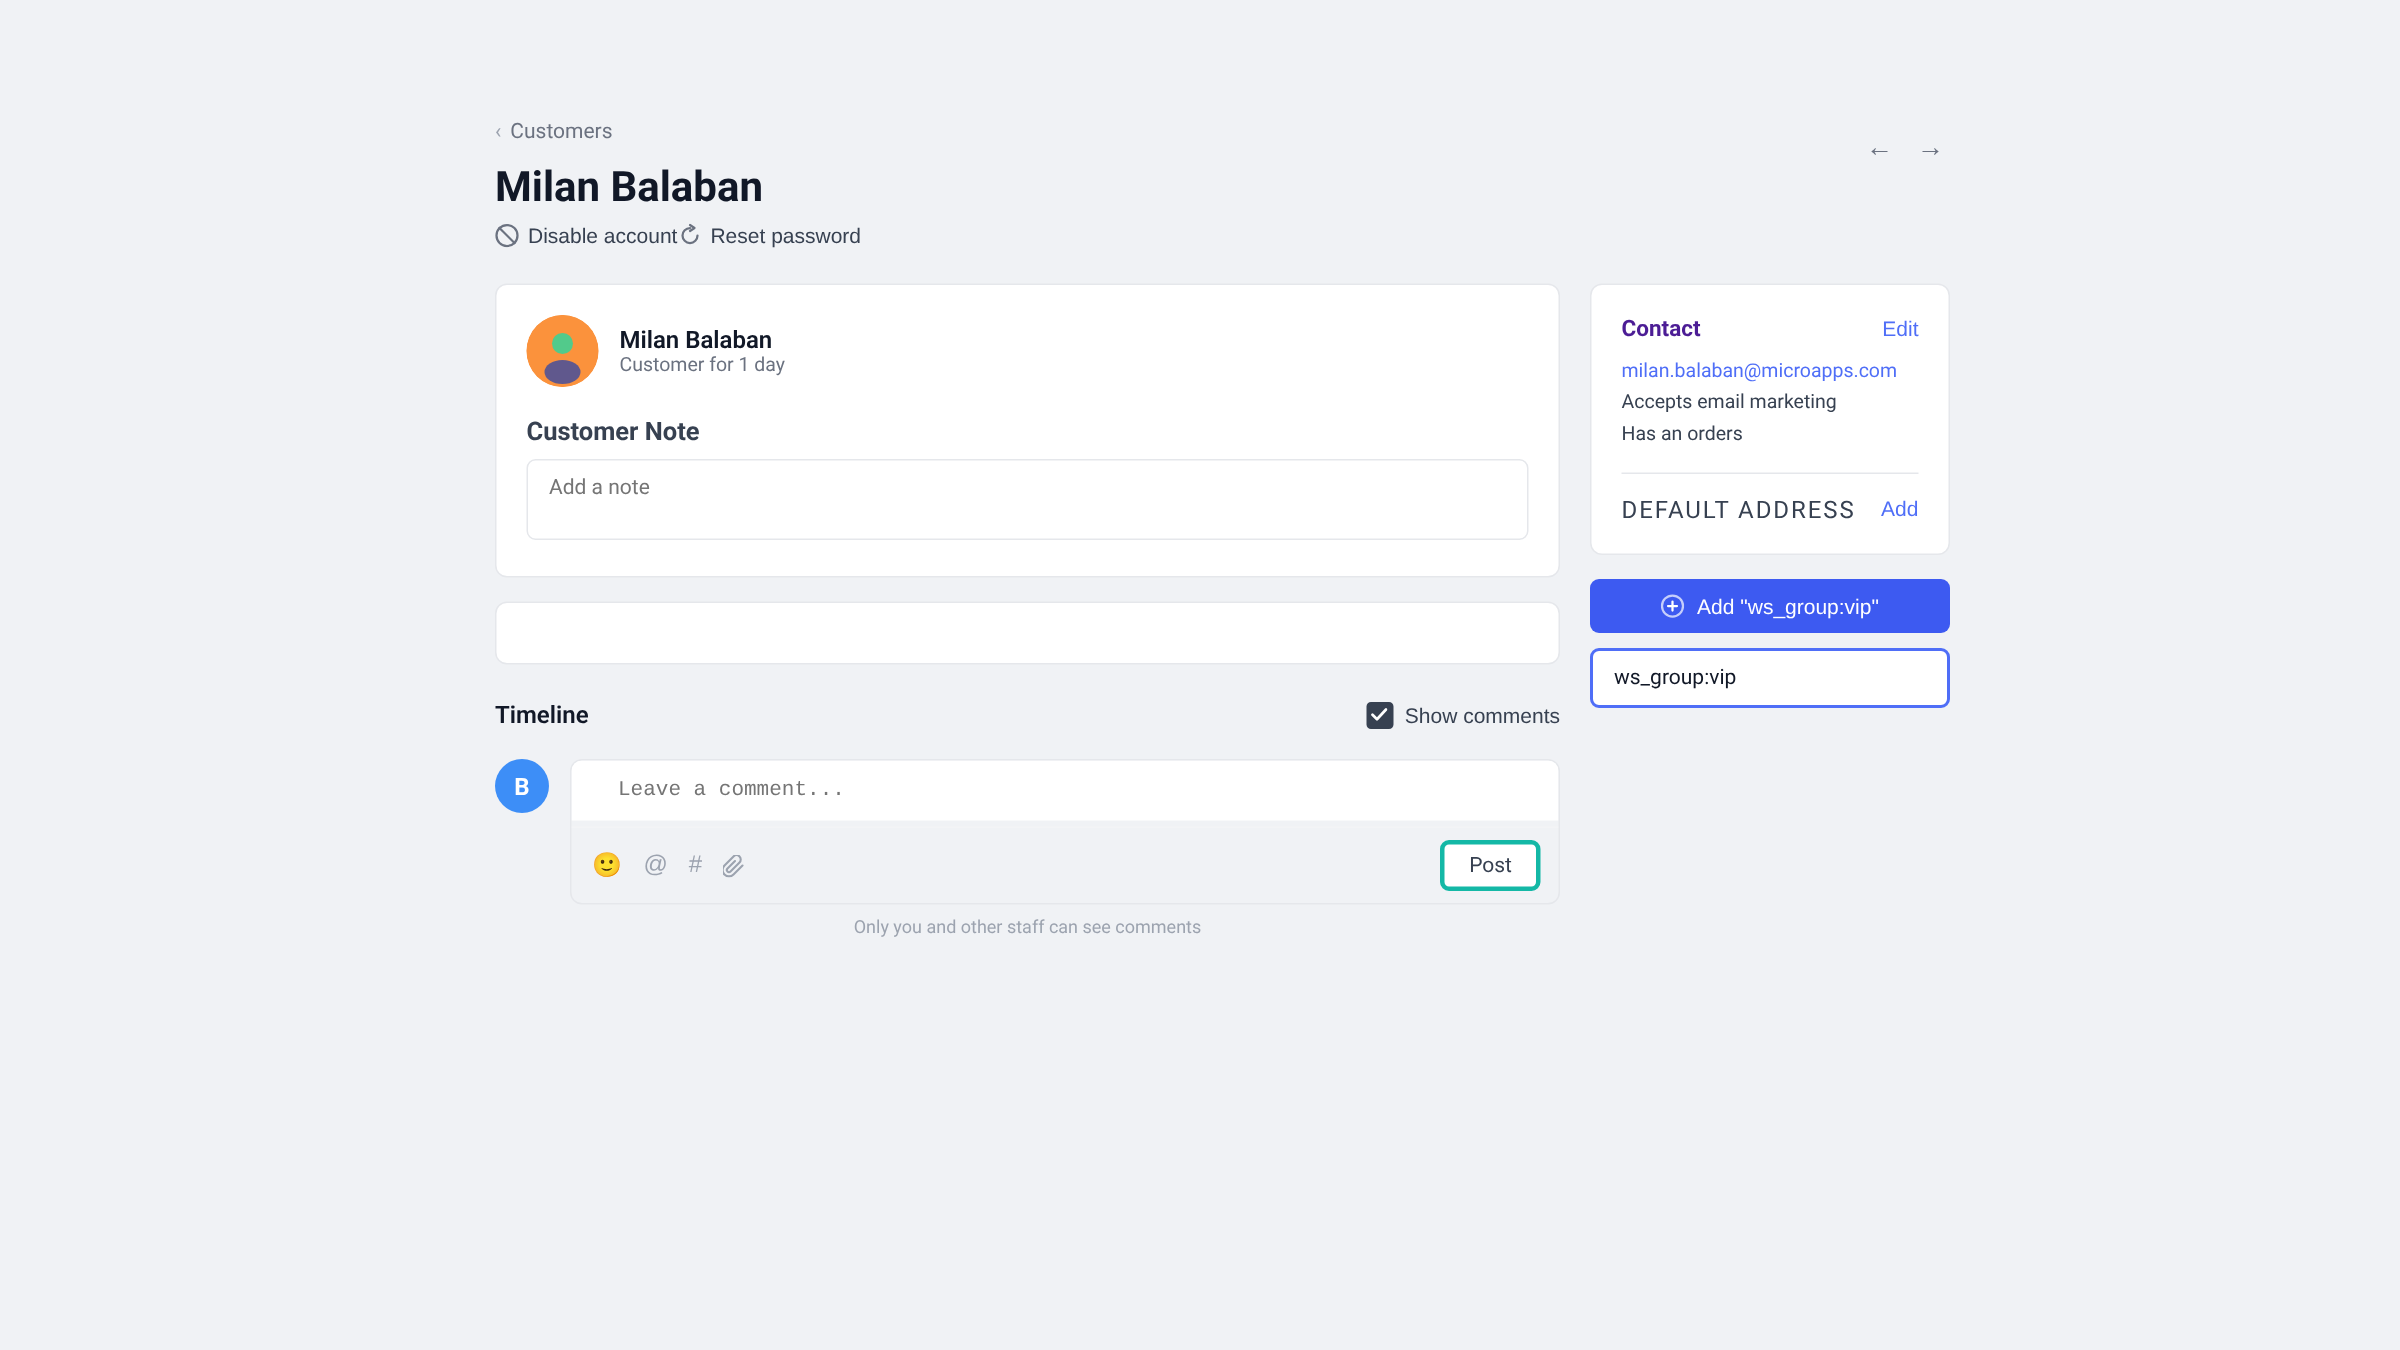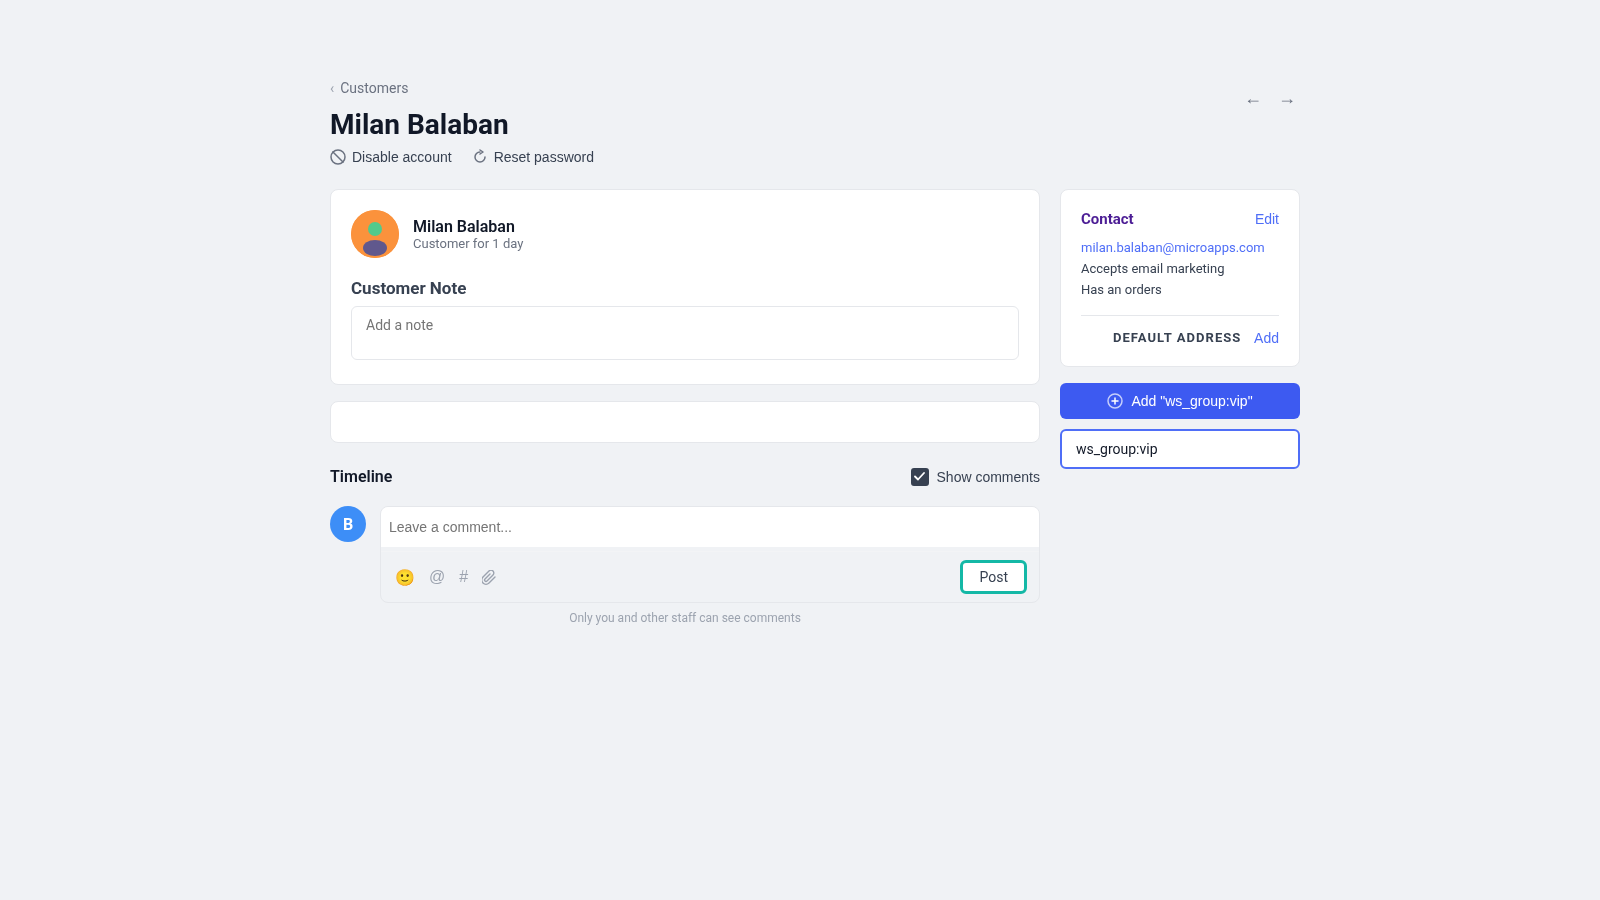--- a/index.html
+++ b/index.html
@@ -53,21 +53,20 @@
       cursor: pointer;
       color: #6b7280;
       font-size: 18px;
       padding: 4px;
       display: flex;
       align-items: center;
       justify-content: center;
     }
     .action-bar {
       display: flex;
-      gap: 20px;
       margin-bottom: 24px;
       align-items: center;
     }
     .action-btn {
       display: flex;
       align-items: center;
       gap: 6px;
       background: none;
       border: none;
       cursor: pointer;
@@ -193,26 +192,25 @@
       border: none;
       border-top: 1px solid #e5e7eb;
       margin: 14px 0;
     }
     .address-header {
       display: flex;
       justify-content: space-between;
       align-items: center;
     }
     .address-label {
-      font-size: 13px;
-      font-weight: 700;
+      font-size: 16px;
+      font-weight: 400;
       letter-spacing: 0.08em;
       color: #374151;
       text-transform: uppercase;
-      margin-left: 32px;
     }
     .add-link {
       color: #4f6ef7;
       font-size: 14px;
       cursor: pointer;
       background: none;
       border: none;
       padding: 0;
       text-align: center;
     }
@@ -301,24 +299,24 @@
     }
     .comment-input-area {
       flex: 1;
       border: 1px solid #e5e7eb;
       border-radius: 8px;
       overflow: hidden;
     }
     .comment-input {
       width: 100%;
       border: none;
-      padding: 12px 8px;
+      padding: 12px 31px;
       font-size: 14px;
       color: #701a75;
-      font-family: Liberation Sans, sans-serif;
+      font-family: Liberation Mono, monospace;
       outline: none;
       resize: none;
     }
     .comment-toolbar {
       display: flex;
       align-items: center;
       padding: 8px 12px;
       gap: 10px;
       border-top: 1px solid #f3f4f6;
     }

